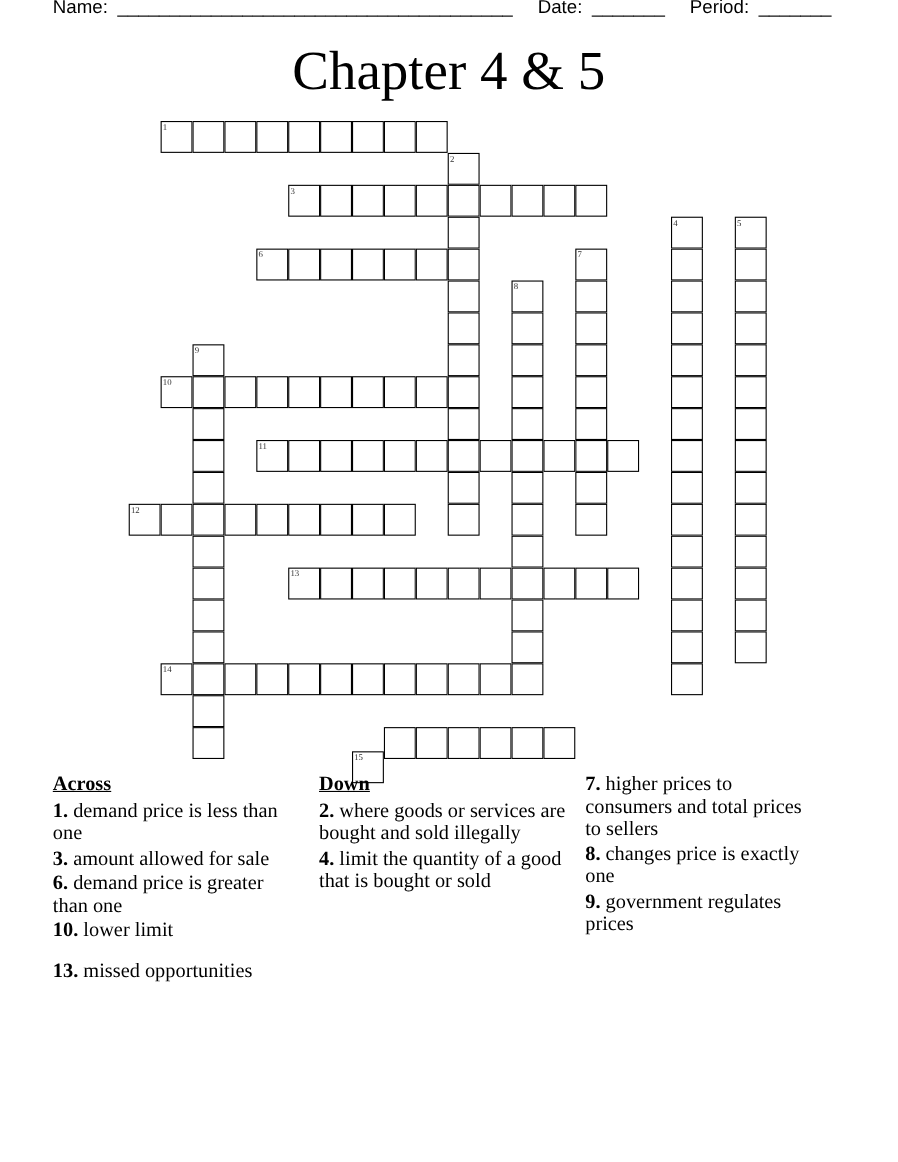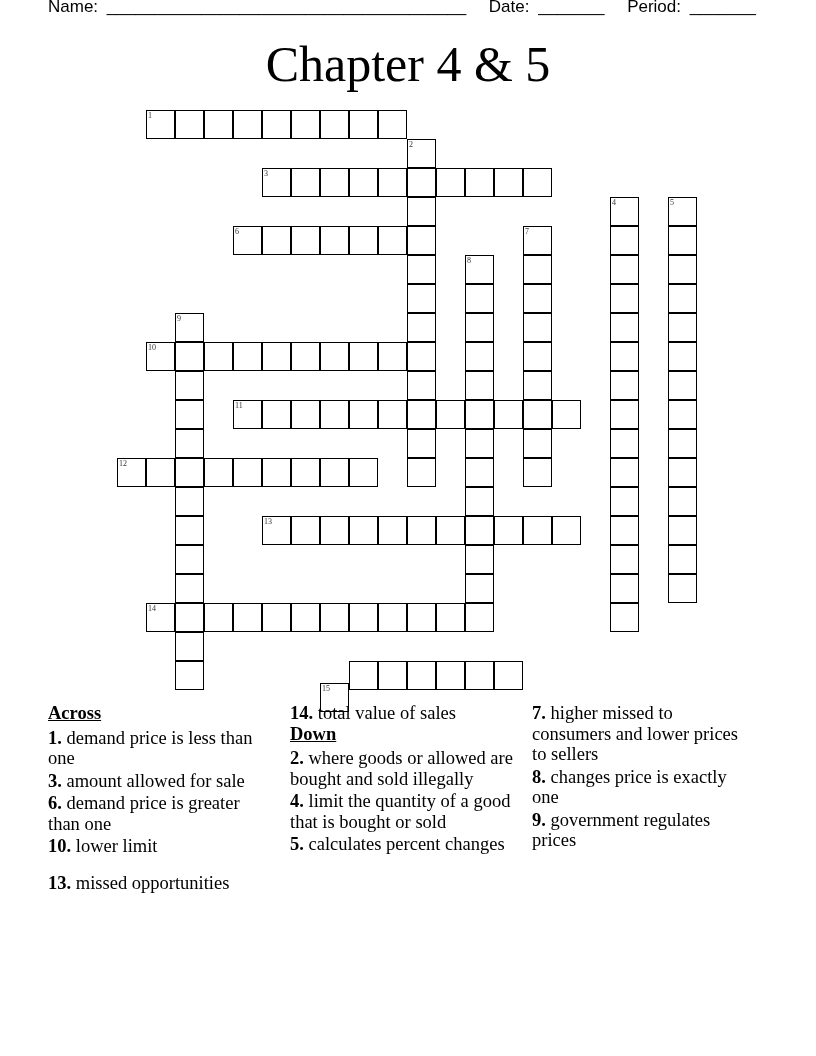--- a/index.html
+++ b/index.html
@@ -217,24 +217,22 @@
 <div class="clues" style="left:48px; width:225px;">
   <div class="heading">Across</div>
   <div class="clue"><b>1.</b><span> demand price is less than one</span></div>
   <div class="clue"><b>3.</b><span> amount allowed for sale</span></div>
   <div class="clue"><b>6.</b><span> demand price is greater than one</span></div>
   <div class="clue" style="margin-bottom:16px"><b>10.</b><span> lower limit</span></div>
   <div class="clue" style="white-space:nowrap"><b>13.</b><span> missed opportunities</span></div>
 </div>
 
 <div class="clues" style="left:290px; width:235px;">
-  <div class="clue" style="margin-bottom:0"><b>14.</b><span> total value of sales</span></div>
   <div class="heading">Down</div>
-  <div class="clue"><b>2.</b><span> where goods or allowed are bought and sold illegally</span></div>
+  <div class="clue"><b>2.</b><span> where goods or services are bought and sold illegally</span></div>
   <div class="clue"><b>4.</b><span> limit the quantity of a good that is bought or sold</span></div>
-  <div class="clue"><b>5.</b><span> calculates percent changes</span></div>
 </div>
 
 <div class="clues" style="left:532px; width:215px;">
-  <div class="clue"><b>7.</b><span> higher missed to consumers and lower prices to sellers</span></div>
+  <div class="clue"><b>7.</b><span> higher prices to consumers and total prices to sellers</span></div>
   <div class="clue"><b>8.</b><span> changes price is exactly one</span></div>
   <div class="clue"><b>9.</b><span> government regulates prices</span></div>
 </div>
 
 </body></html>

